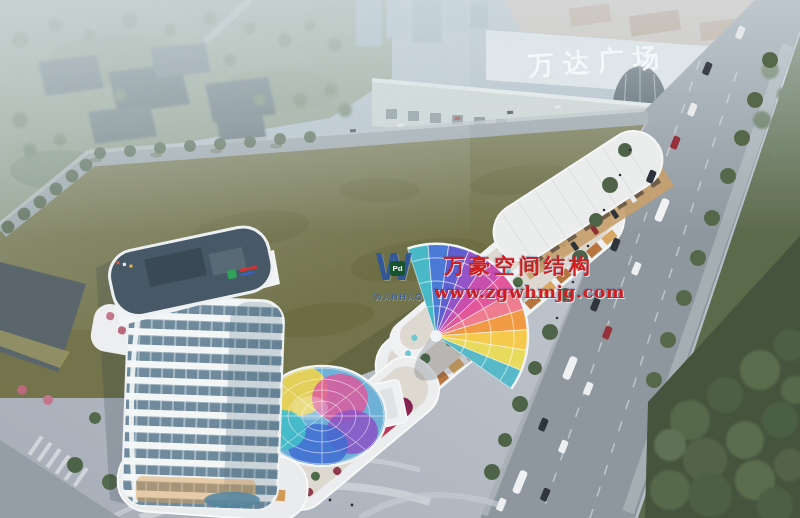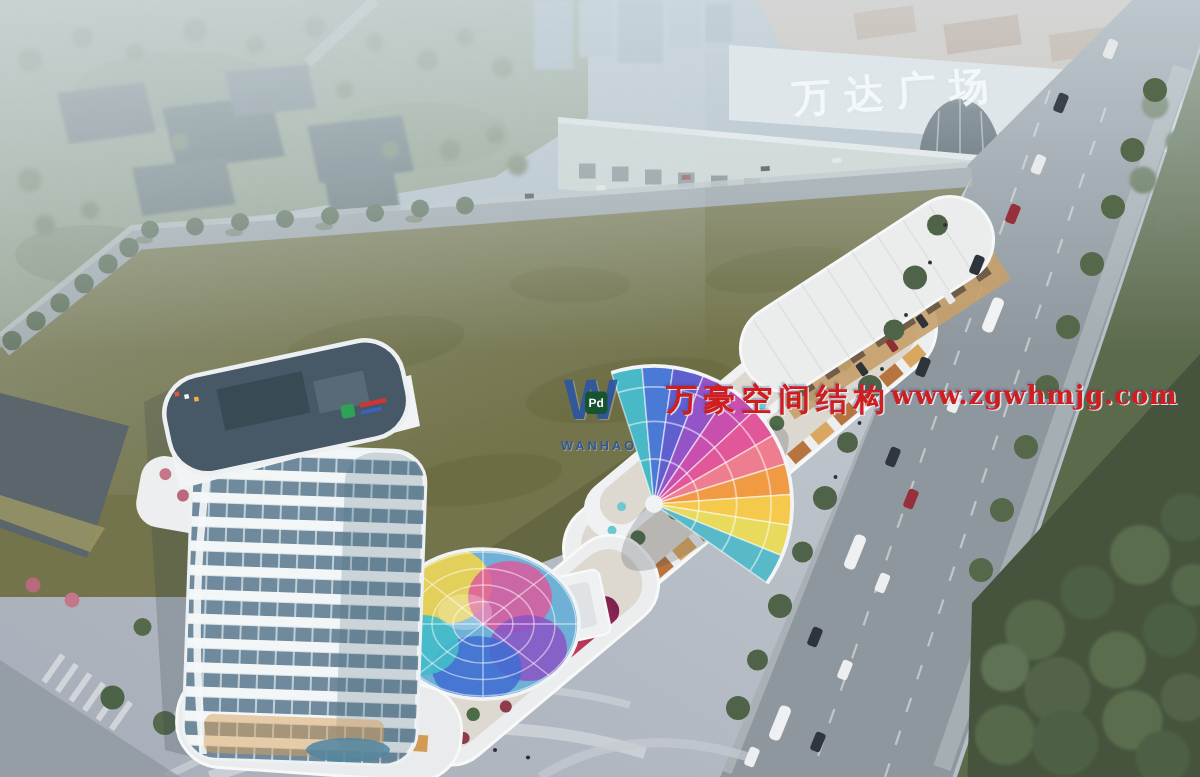--- a/index.html
+++ b/index.html
@@ -9,23 +9,23 @@
   .mall-sign{position:absolute;left:528px;top:44px;transform:rotate(-4deg);
     color:#f4f8f9;font-size:26px;font-weight:bold;letter-spacing:9px;opacity:.95;
     text-shadow:0 0 5px rgba(210,222,228,.55);white-space:nowrap;}
   .watermark{position:absolute;left:374px;top:252px;display:flex;align-items:flex-start;}
   .wm-logo{position:relative;width:58px;height:54px;flex:none;}
   .wm-w{position:absolute;left:2px;top:-6px;font-size:38px;font-weight:bold;color:#2a55a5;
     opacity:.88;text-shadow:1px 1px 0 rgba(255,255,255,.3);}
   .wm-badge{position:absolute;left:16px;top:9px;width:15px;height:15px;background:#14532d;
     border-radius:3px;color:#fff;font-size:8px;font-weight:bold;display:flex;
     align-items:center;justify-content:center;opacity:.95;}
-  .wm-sub{position:absolute;left:0px;top:40px;font-size:8.5px;font-weight:bold;color:#2a55a5;
+  .wm-sub{position:absolute;left:0px;top:40px;font-size:8.5px;font-weight:normal;color:#2a55a5;
     letter-spacing:2px;opacity:.9;text-shadow:.5px .5px 0 rgba(255,255,255,.4);white-space:nowrap;}
-  .wm-text{display:flex;margin-left:2px;}
+  .wm-text{display:flex;flex-direction:column;margin-left:2px;}
   .wm-line1{margin-left:10px;font-family:"Liberation Serif",serif;font-size:21px;font-weight:bold;
     color:#d01d1d;letter-spacing:4px;white-space:nowrap;
     text-shadow:1px 1px 0 rgba(235,242,246,.8),-1px -1px 1px rgba(60,80,160,.35);}
   .wm-line2{font-family:"DejaVu Serif",serif;font-size:17.5px;font-weight:bold;color:#d01d1d;
     letter-spacing:.5px;margin-top:2px;white-space:nowrap;
     text-shadow:1px 1px 0 rgba(235,242,246,.85),-1px -1px 1px rgba(60,80,160,.3);text-align:right;}
 </style>
 </head>
 <body>
 

